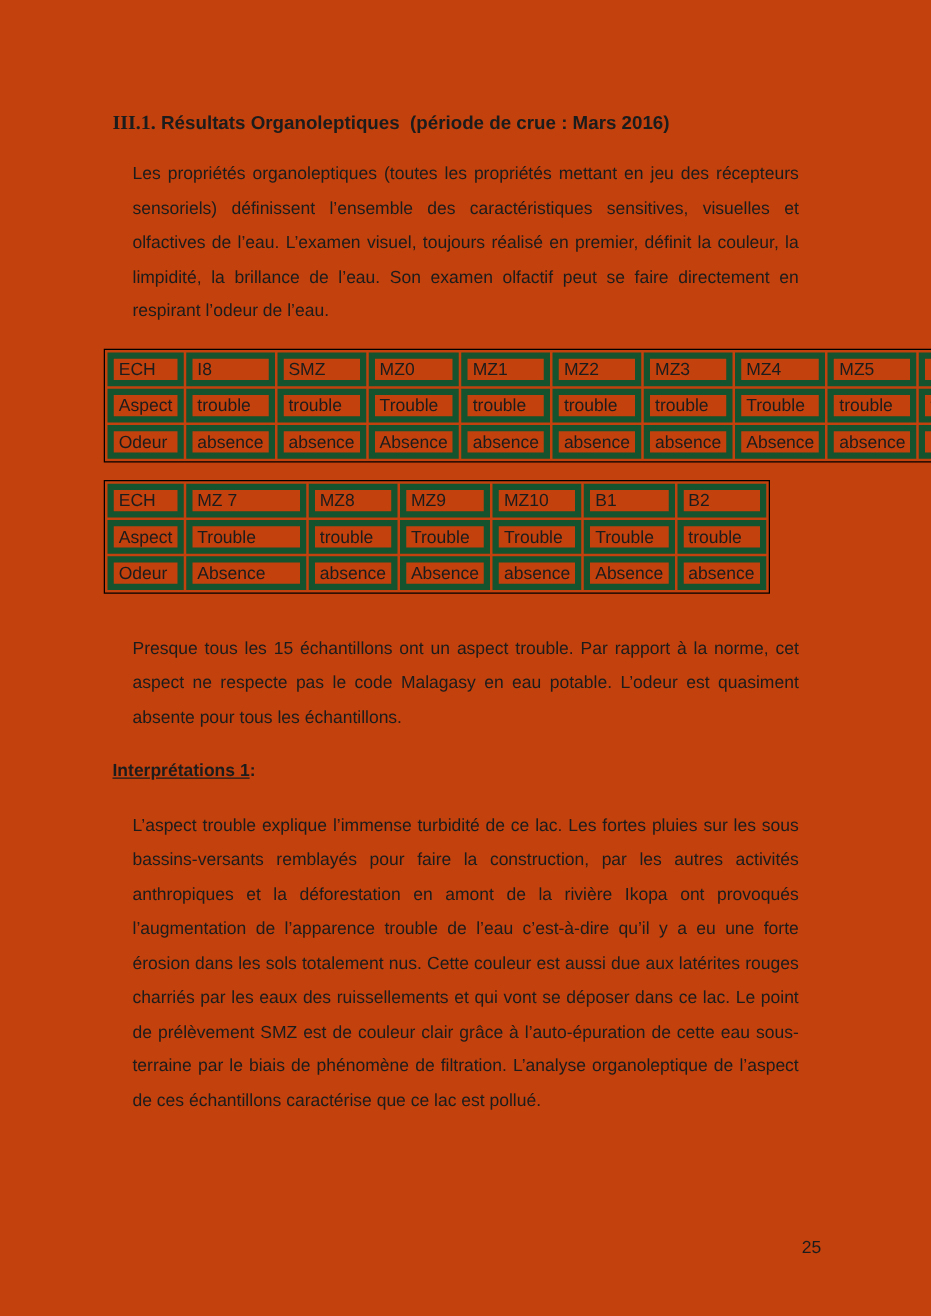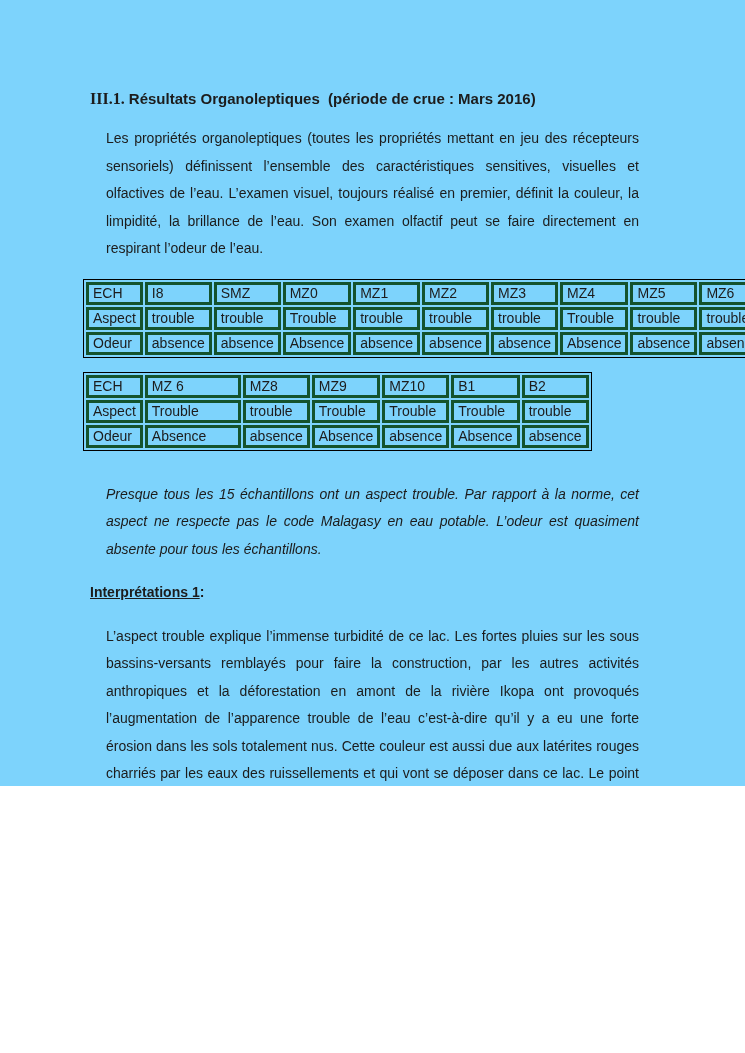--- a/index.html
+++ b/index.html
@@ -1,20 +1,20 @@
 <!DOCTYPE html>
 <html><head>
 <meta charset="utf-8">
 <style>
   html, body { margin: 0; padding: 0; background: #ffffff; }
   .page {
     position: relative;
     width: 745px;
-    height: 786px;
-    background: #7dd3fc;
+    height: 1053px;
+    background: #c2410c;
     box-sizing: border-box;
     padding: 88px 90px 0 90px;
     font-family: "Liberation Sans", sans-serif;
     color: #1c1c1c;
     overflow: hidden;
   }
   .heading {
     font-size: 15px;
     font-weight: bold;
     line-height: 21px;
@@ -27,35 +27,35 @@
   }
   p.body {
     font-size: 14px;
     line-height: 27.5px;
     margin: 16px;
   }
   .just { text-align: justify; }
   .mb7  { margin-bottom: 7px; }
   .mb11 { margin-bottom: 11px; }
   .mb9  { margin-bottom: 9px; }
-  .mb8  { margin-bottom: 8px; font-style: italic; }
+  .mb8  { margin-bottom: 8px; }
   .underline { text-decoration: underline; }
   .bold { font-weight: bold; margin-top: 23px; }
   table.org {
     border-collapse: separate;
     border-spacing: 2px;
     border: 1px solid #000;
     table-layout: fixed;
     margin-left: -7px;
   }
   table.t1 { margin-bottom: 14px; }
   table.t2 { margin-bottom: 30px; }
   table.org td {
     box-sizing: border-box;
-    border: 3px solid #14532d;
+    border: 5px solid #14532d;
     font-size: 14px;
     line-height: 17px;
     height: 17px;
     padding: 0 4px;
     white-space: nowrap;
     overflow: hidden;
     vertical-align: middle;
   }
   .interp-heading {
     font-size: 14px;
@@ -141,21 +141,21 @@
         <col style="width:96px">
         <col style="width:58px">
         <col style="width:64px">
         <col style="width:63px">
         <col style="width:65px">
         <col style="width:64px">
     </colgroup>
     <tbody>
         <tr>
       <td>ECH</td>
-      <td>MZ 6</td>
+      <td>MZ 7</td>
       <td>MZ8</td>
       <td>MZ9</td>
       <td>MZ10</td>
       <td>B1</td>
       <td>B2</td>
     </tr>
     <tr>
       <td>Aspect</td>
       <td>Trouble</td>
       <td>trouble</td>

